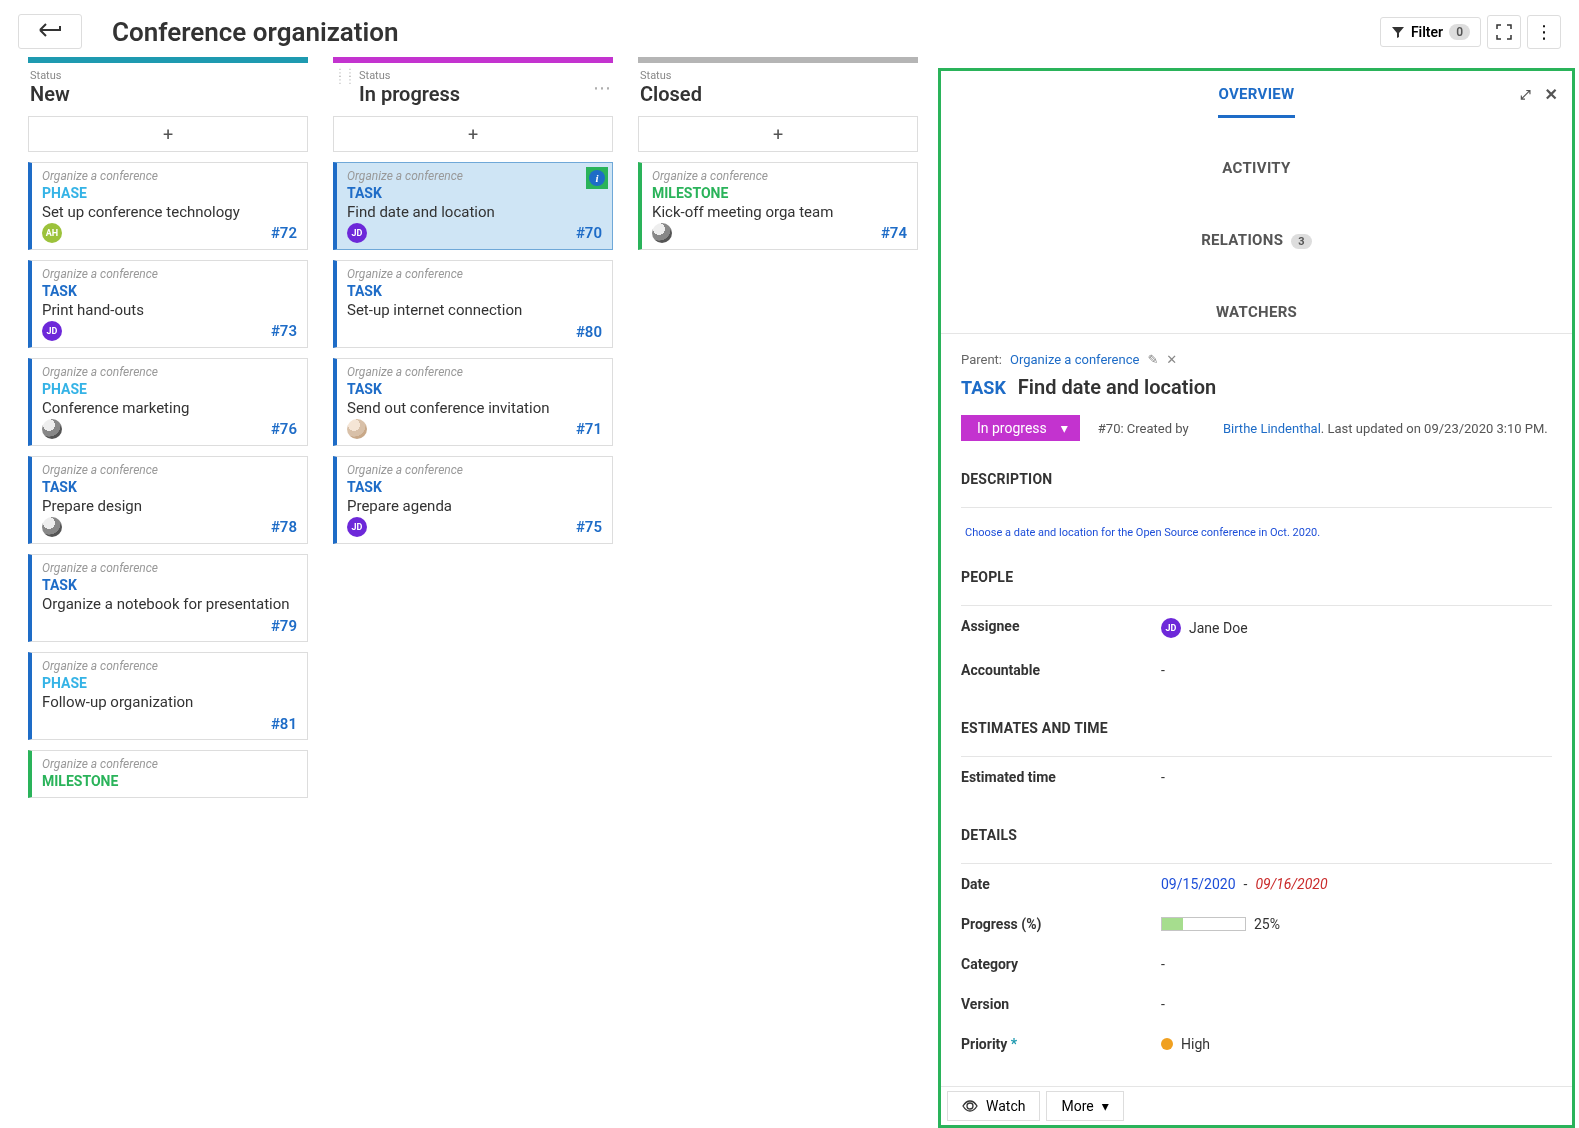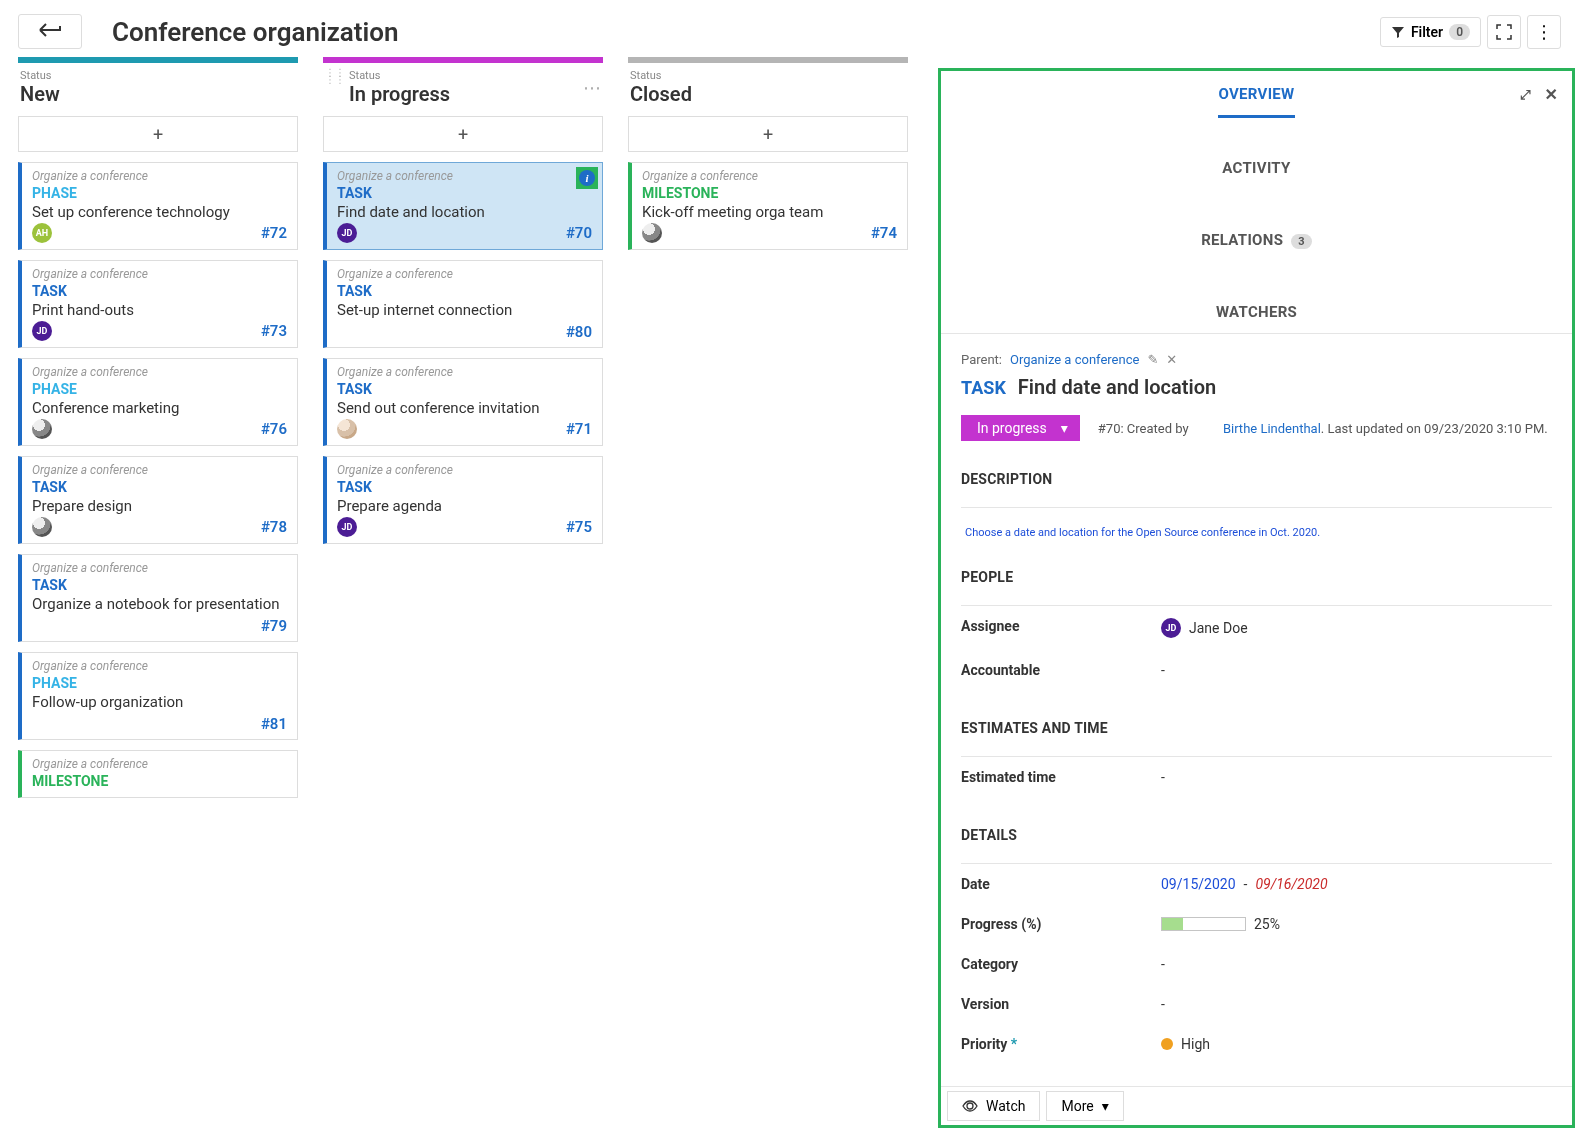--- a/index.html
+++ b/index.html
@@ -6,21 +6,21 @@
     body { background: #fff; color: #333; font-size: 14px; overflow: hidden; }
     .page { width: 1579px; height: 1128px; transform-origin: top left; position: relative; }
     .topbar { display:flex; align-items:center; justify-content:space-between; padding:14px 18px 8px; }
     .topbar-left { display:flex; align-items:center; gap:30px;justify-content:center; }
     .back-btn { border:1px solid #ddd; background:#fff; padding:8px 20px; border-radius:3px; cursor:pointer; }
     .page-title { font-size:26px; font-weight:600; color:#333; }
     .topbar-right { display:flex; align-items:center; gap:6px; }
     .filter-btn { border:1px solid #ddd; background:#fff; padding:6px 10px; border-radius:3px; cursor:pointer; display:flex; align-items:center; gap:6px; font-size:14px; font-weight:600; }
     .filter-badge { background:#ddd; color:#555; border-radius:10px; padding:1px 7px; font-size:12px; font-weight:600; }
     .icon-btn { border:1px solid #ddd; background:#fff; width:34px; height:34px; border-radius:3px; cursor:pointer; display:flex; align-items:center; justify-content:center; }
-    .board { display:flex; gap:25px; padding:0 18px; }
+    .board { display:flex; gap:25px; padding:0 28px; }
     .col { width:280px; flex:0 0 280px; display:flex; flex-direction:column; }
     .col-top { height:6px; width:100%; }
     .col-new .col-top { background:#1e9ab0; }
     .col-prog .col-top { background:#c333cf; }
     .col-closed .col-top { background:#b5b5b5; }
     .col-head { padding:6px 2px 10px; display:flex; justify-content:space-between; align-items:flex-start; }
     .status-lbl { font-size:11px; color:#888; }
     .status-name { font-size:20px; font-weight:600; color:#333; }
     .col-more { color:#aaa; cursor:pointer; font-size:18px; padding-top:8px; }
     .drag-handle { color:#bbb; font-size:10px; line-height:7px; padding-right:4px; cursor:grab; }
@@ -31,21 +31,21 @@
     .card.milestone-left { border-left-color:#2ab35a; }
     .proj { font-size:12px; font-style:italic; color:#999; }
     .type { font-size:14px; font-weight:700; text-transform:uppercase; margin:2px 0 2px; }
     .type.phase { color:#35b3e6; }
     .type.task { color:#1e6cc7; }
     .type.milestone { color:#2ab35a; }
     .ctitle { font-size:15px; color:#333; margin-bottom:20px; }
     .cfoot { display:flex; justify-content:space-between; align-items:center; position:absolute; left:10px; right:10px; bottom:6px; }
     .avatar { width:20px; height:20px; border-radius:50%; display:inline-flex; align-items:center; justify-content:center; font-size:9px; font-weight:700; color:#fff; }
     .avatar.ah { background:#9cc23b; }
-    .avatar.jd { background:#4c1d95; }
+    .avatar.jd { background:#6d28d9; }
     .avatar.photo { background: radial-gradient(circle at 35% 30%, #eee 30%, #888 31%, #888 60%, #555 61%); }
     .avatar.photo2 { background: radial-gradient(circle at 35% 30%, #f5e5d5 30%, #d8c0a8 31%, #d8c0a8 60%, #c8a888 61%); }
     .cid { font-size:15px; font-weight:600; color:#1e6cc7; }
     .info-badge { position:absolute; top:4px; right:4px; width:22px; height:22px; background:#2ab35a; border:2px solid #2ab35a; display:flex; align-items:center; justify-content:center; }
     .info-badge-inner { width:16px; height:16px; border-radius:50%; background:#1e6cc7; color:#fff; display:flex; align-items:center; justify-content:center; font-size:11px; font-weight:700; font-style:italic; font-family:Georgia,serif; }
 
     .panel-wrap { position:absolute; right:4px; top:68px; bottom:0; width:637px; border:3px solid #2ab35a; background:#fff; display:flex; flex-direction:column; }
     .tabs { display:flex; align-items:center; padding:14px 20px 0; gap:42px; border-bottom:1px solid #e5e5e5; position:relative;flex-direction:column; }
     .tab { font-size:15px; font-weight:700; color:#555; padding-bottom:12px; cursor:pointer; letter-spacing:.3px; }
     .tab.active { color:#1e6cc7; border-bottom:3px solid #1e6cc7; margin-bottom:-1px; }

